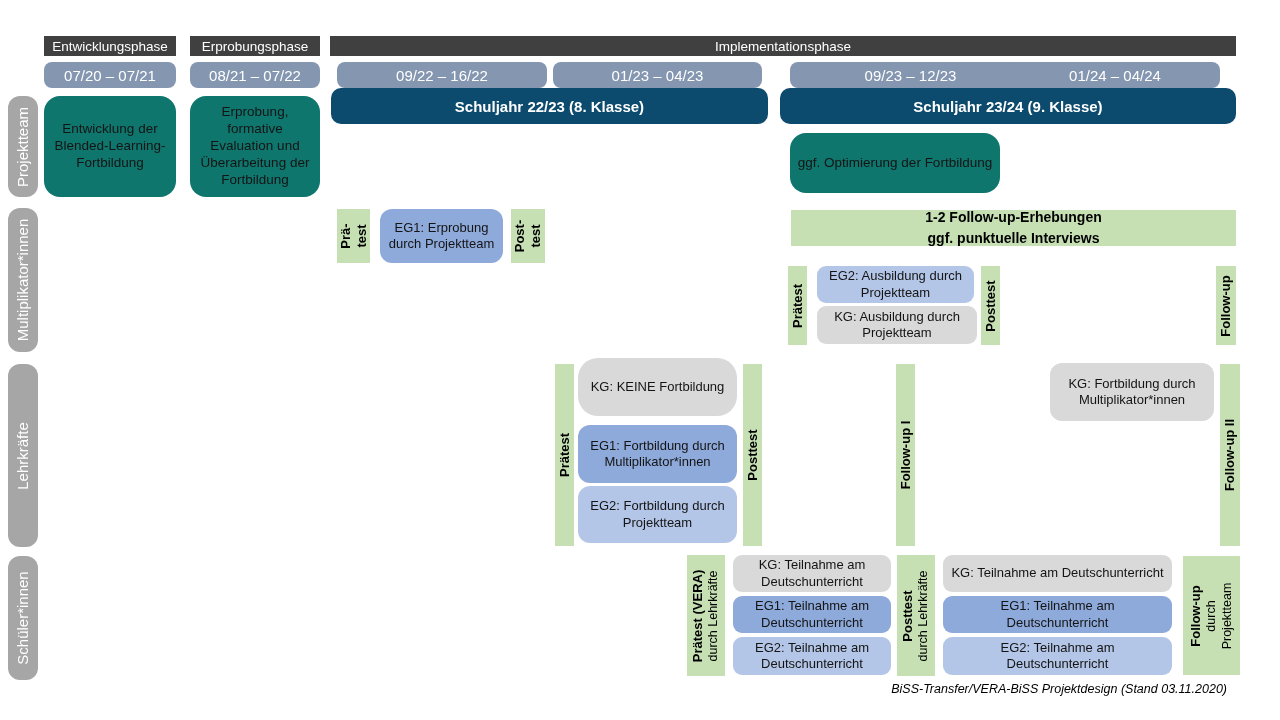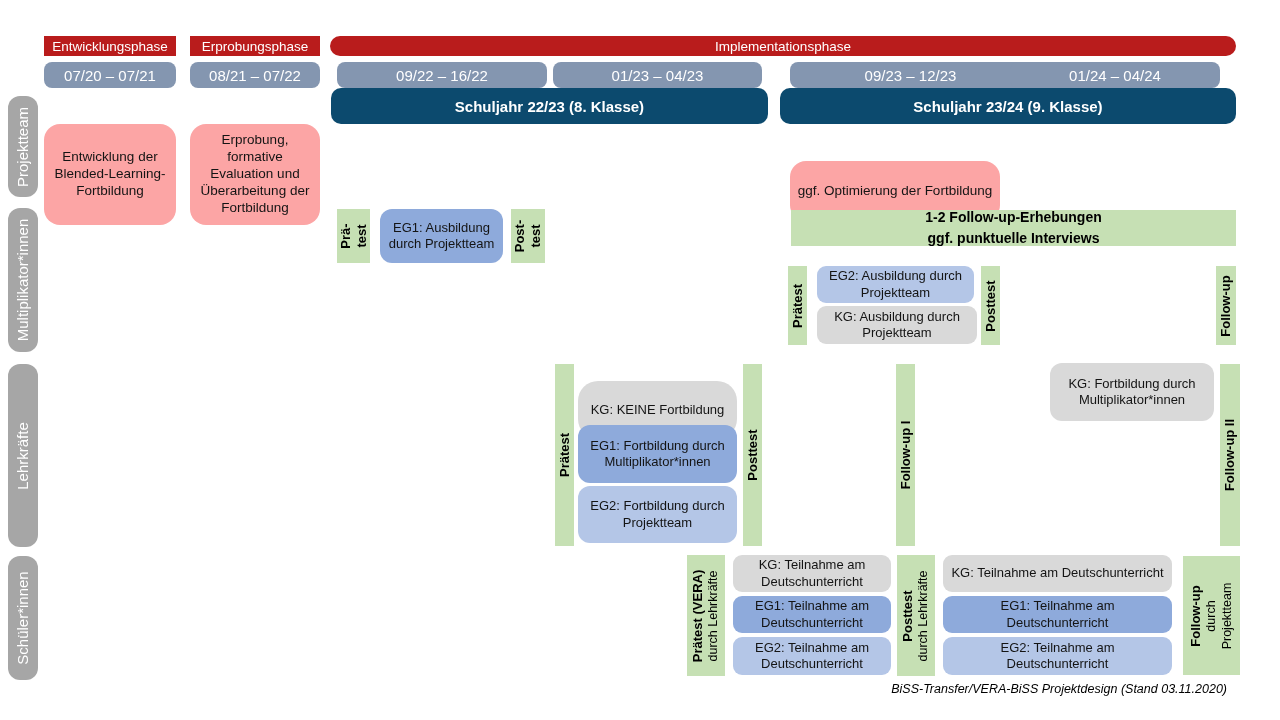--- a/index.html
+++ b/index.html
@@ -1,46 +1,46 @@
 <!DOCTYPE html>
 <html><head>
 <meta charset="utf-8">
 <style>
   html,body{margin:0;padding:0;}
   body{width:1280px;height:720px;position:relative;background:#ffffff;
        font-family:"Liberation Sans",sans-serif;overflow:hidden;}
   .abs{position:absolute;box-sizing:border-box;}
   .flexc{display:flex;align-items:center;justify-content:center;text-align:center;}
-  .phasebar{background:#b91c1c;color:#fff;font-size:13.5px;}
+  .phasebar{background:#404040;color:#fff;font-size:13.5px;}
   .datebar{background:#8496b0;color:#fff;font-size:15px;border-radius:8px;}
   .band{background:#0c4a6e;color:#fff;font-weight:700;font-size:15px;border-radius:10px;}
   .rowlabel{background:#a6a6a6;border-radius:12px;}
   .rowlabel .v{color:#fff;font-size:15px;font-weight:400;}
   .box{border-radius:9px;color:#141414;font-size:13px;line-height:1.25;padding:3px 6px;}
   .bigr{border-radius:16px;}
-  .lgray{background:#fca5a5;margin-top:28px;}
+  .lgray{background:#0f766e;}
   .kg{background:#d9d9d9;}
   .eg1{background:#8eaadb;}
   .eg2{background:#b4c6e7;}
   .greenlbl{background:#c6e0b4;}
   .bigbox{background:#c6e0b4;font-weight:700;font-size:14px;color:#000;line-height:1.5;}
   .v{position:absolute;top:50%;left:50%;
      transform:translate(-50%,-50%) rotate(-90deg);
      white-space:nowrap;display:flex;flex-direction:column;align-items:center;
      line-height:1.25;text-align:center;}
   .greenlbl .v{color:#000;font-size:13px;font-weight:700;}
   .v .sub{font-weight:400;font-size:12.5px;}
   .caption{font-style:italic;font-size:12.5px;color:#000;white-space:nowrap;}
 </style>
 </head>
 <body>
 
 <div class="abs flexc phasebar" style="left:44px;top:36px;width:132px;height:20px;">Entwicklungsphase</div>
 <div class="abs flexc phasebar" style="left:190px;top:36px;width:130px;height:20px;">Erprobungsphase</div>
-<div class="abs flexc phasebar" style="left:330px;top:36px;width:906px;height:20px;border-radius:10px;">Implementationsphase</div>
+<div class="abs flexc phasebar" style="left:330px;top:36px;width:906px;height:20px;">Implementationsphase</div>
 
 <div class="abs flexc datebar" style="left:44px;top:62px;width:132px;height:26px;">07/20 – 07/21</div>
 <div class="abs flexc datebar" style="left:190px;top:62px;width:130px;height:26px;">08/21 – 07/22</div>
 
 <div class="abs flexc band" style="left:331px;top:88px;width:437px;height:36px;">Schuljahr 22/23 (8. Klasse)</div>
 <div class="abs flexc datebar" style="left:337px;top:62px;width:210px;height:26px;">09/22 – 16/22</div>
 <div class="abs flexc datebar" style="left:553px;top:62px;width:209px;height:26px;">01/23 – 04/23</div>
 
 <div class="abs flexc band" style="left:780px;top:88px;width:456px;height:36px;">Schuljahr 23/24 (9. Klasse)</div>
 <div class="abs flexc datebar" style="left:790px;top:62px;width:241px;height:26px;">09/23 – 12/23</div>
@@ -62,21 +62,21 @@
 <div class="abs flexc box bigr lgray" style="left:44px;top:96px;width:132px;height:101px;font-size:13.5px;">Entwicklung der Blended-Learning-Fortbildung</div>
 <div class="abs flexc box bigr lgray" style="left:190px;top:96px;width:130px;height:101px;font-size:13.5px;">Erprobung, formative Evaluation und Überarbeitung der Fortbildung</div>
 <div class="abs flexc box bigr lgray" style="left:790px;top:133px;width:210px;height:60px;font-size:13.5px;">ggf. Optimierung der Fortbildung</div>
 
 <div class="abs greenlbl" style="left:337px;top:209px;width:33px;height:54px;">
   <span class="v">
       <span>Prä-</span>
       <span>test</span>
     </span>
 </div>
-<div class="abs flexc box eg1" style="left:380px;top:209px;width:123px;height:54px;border-radius:12px;">EG1: Ausbildung durch Projektteam</div>
+<div class="abs flexc box eg1" style="left:380px;top:209px;width:123px;height:54px;border-radius:12px;">EG1: Erprobung durch Projektteam</div>
 <div class="abs greenlbl" style="left:511px;top:209px;width:34px;height:54px;">
   <span class="v">
       <span>Post-</span>
       <span>test</span>
     </span>
 </div>
 
 <div class="abs flexc bigbox" style="left:791px;top:210px;width:445px;height:36px;">
   <div>
     <span style="display:block;">1-2 Follow-up-Erhebungen</span>
@@ -92,21 +92,21 @@
 <div class="abs greenlbl" style="left:981px;top:266px;width:19px;height:79px;">
   <span class="v">Posttest</span>
 </div>
 <div class="abs greenlbl" style="left:1216px;top:266px;width:20px;height:79px;">
   <span class="v">Follow-up</span>
 </div>
 
 <div class="abs greenlbl" style="left:555px;top:364px;width:19px;height:182px;">
   <span class="v">Prätest</span>
 </div>
-<div class="abs flexc box kg" style="left:578px;top:381px;width:159px;height:58px;border-radius:20px;">KG: KEINE Fortbildung</div>
+<div class="abs flexc box kg" style="left:578px;top:358px;width:159px;height:58px;border-radius:20px;">KG: KEINE Fortbildung</div>
 <div class="abs flexc box eg1" style="left:578px;top:425px;width:159px;height:58px;border-radius:12px;">EG1: Fortbildung durch Multiplikator*innen</div>
 <div class="abs flexc box eg2" style="left:578px;top:486px;width:159px;height:57px;border-radius:12px;">EG2: Fortbildung durch Projektteam</div>
 <div class="abs greenlbl" style="left:743px;top:364px;width:19px;height:182px;">
   <span class="v">Posttest</span>
 </div>
 <div class="abs greenlbl" style="left:896px;top:364px;width:19px;height:182px;">
   <span class="v">Follow-up I</span>
 </div>
 <div class="abs flexc box kg" style="left:1050px;top:363px;width:164px;height:58px;border-radius:12px;">KG: Fortbildung durch Multiplikator*innen</div>
 <div class="abs greenlbl" style="left:1220px;top:364px;width:20px;height:182px;">

